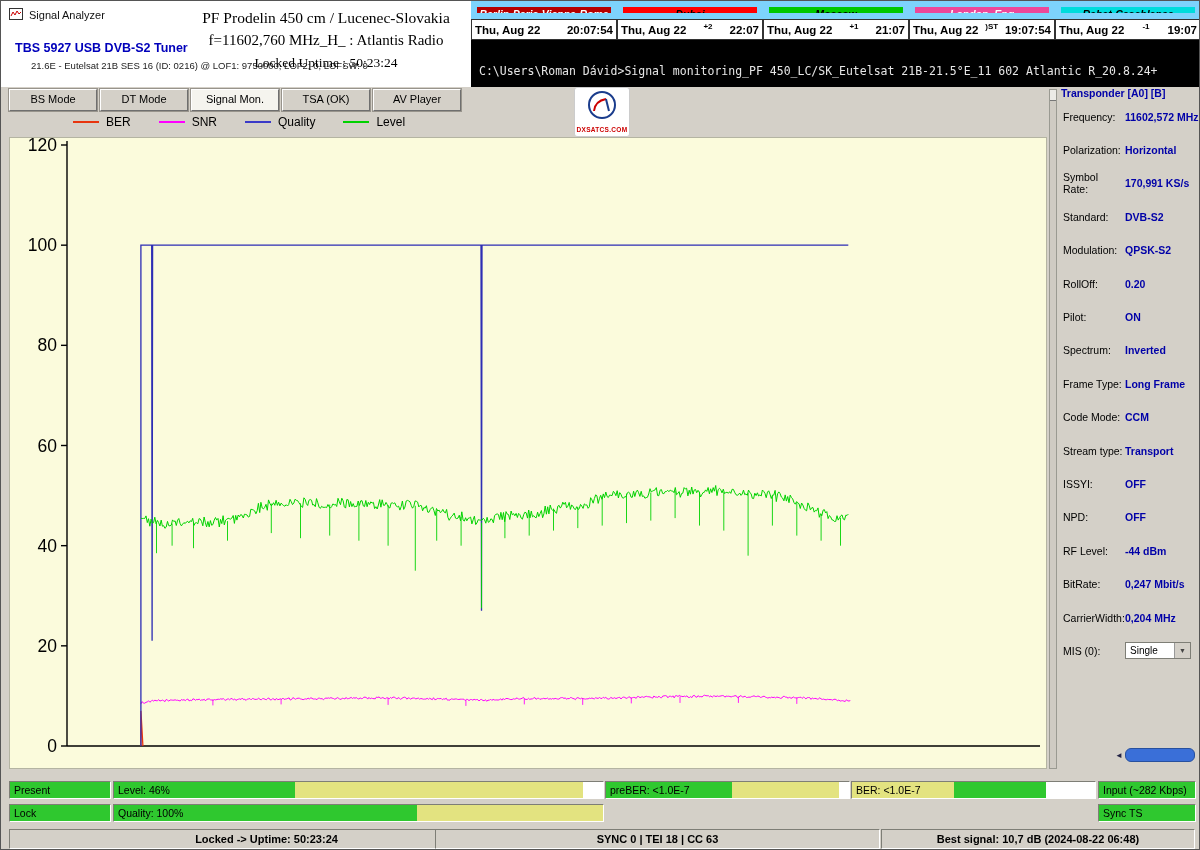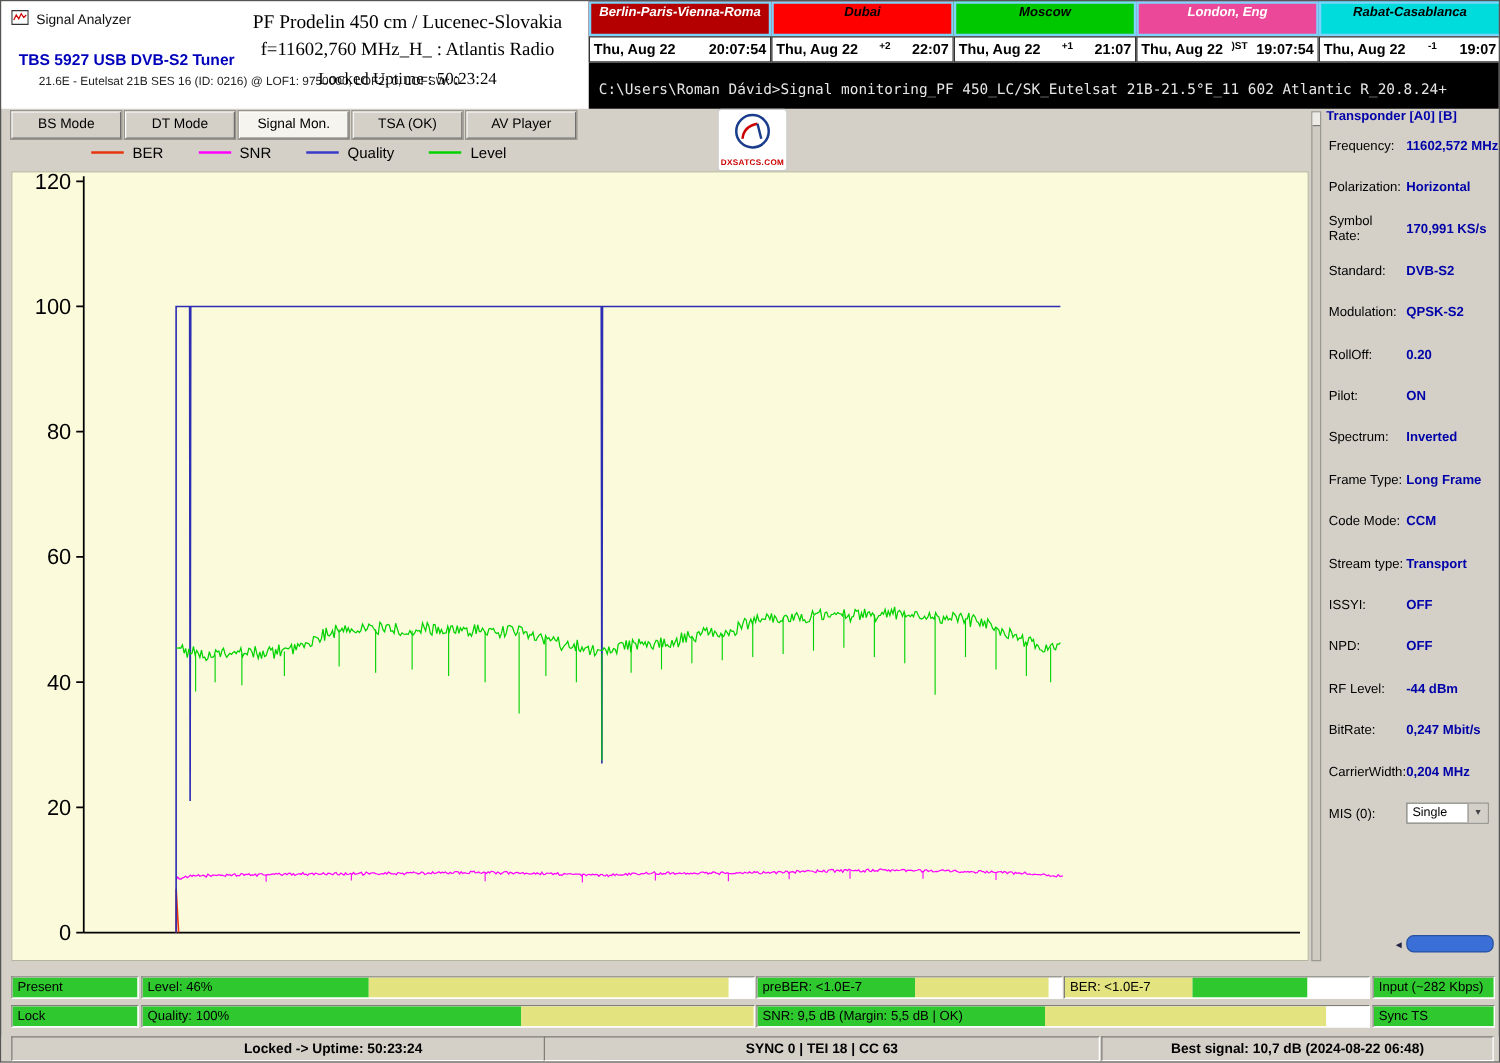--- a/index.html
+++ b/index.html
@@ -13,22 +13,22 @@
   .tuner-details{position:absolute;left:30px;top:59px;font-size:9.5px;color:#222;}
   .center-head{position:absolute;left:170px;top:8px;width:310px;text-align:center;
     font-family:"Liberation Serif",serif;color:#000;}
   .ch-1{font-size:15.5px;}
   .ch-2{font-size:15px;margin-top:5px;}
   .ch-3{font-size:13.5px;margin-top:6px;}
   
   .clock-panel{position:absolute;left:470px;top:0;width:730px;height:86px;background:#000;}
   .clock-cols{display:flex;height:38px;}
   .clock-col{width:146px;box-sizing:border-box;}
-  .clock-city{height:28px;line-height:15px;text-align:center;font-size:10.5px;font-weight:bold;
-    font-style:italic;border:2px solid #7dd3fc;box-sizing:border-box;white-space:nowrap;overflow:hidden;}
+  .clock-city{height:18px;line-height:15px;text-align:center;font-size:10.5px;font-weight:bold;
+    font-style:italic;border:6px solid #7dd3fc;box-sizing:border-box;white-space:nowrap;overflow:hidden;}
   .clock-time{height:21px;background:#fff;border:1px solid #333;box-sizing:border-box;
     display:flex;align-items:center;justify-content:space-between;padding:0 3px;
     font-size:11.5px;font-weight:bold;color:#000;white-space:nowrap;}
   .off{font-size:8px;margin:-6px 1px 0 1px;}
   .console-line{position:absolute;left:8px;top:63px;width:716px;
     font-family:"DejaVu Sans Mono",monospace;font-size:11.5px;color:#e6e6e6;
     white-space:nowrap;overflow:hidden;}
   
   .logo{position:absolute;left:573px;top:86px;width:56px;height:50px;background:#fff;
     border:1px solid #ccc;border-radius:3px;text-align:center;z-index:6;padding-top:2px;box-sizing:border-box;}
@@ -364,26 +364,20 @@
   <div class="bars" id="bars-row2">
       <div class="bar" style="left: 8px; width: 100px;">
         <div class="bar-seg" style="left: 0%; width: 100%; background: rgb(47, 200, 47);"></div>
         <span class="bar-label">Lock</span>
       </div>
       <div class="bar" style="left: 112px; width: 489px;">
         <div class="bar-seg" style="left: 0%; width: 62%; background: rgb(47, 200, 47);"></div>
         <div class="bar-seg" style="left: 62%; width: 38%; background: rgb(227, 227, 128);"></div>
         <span class="bar-label">Quality: 100%</span>
       </div>
-      <div class="bar" style="left: 604px; width: 489px;">
-        <div class="bar-seg" style="left: 0%; width: 47%; background: rgb(47, 200, 47);"></div>
-        <div class="bar-seg" style="left: 47%; width: 46%; background: rgb(227, 227, 128);"></div>
-        <div class="bar-seg" style="left: 93%; width: 7%; background: rgb(255, 255, 255);"></div>
-        <span class="bar-label">SNR: 9,5 dB (Margin: 5,5 dB | OK)</span>
-      </div>
       <div class="bar" style="left: 1097px; width: 96px;">
         <div class="bar-seg" style="left: 0%; width: 100%; background: rgb(47, 200, 47);"></div>
         <span class="bar-label">Sync TS</span>
       </div>
     </div>
 
   <div id="footer">
       <div class="foot-cell" style="left: 8px; width: 423px; padding-left: 45px;">Locked -&gt; Uptime: 50:23:24</div>
       <div class="foot-cell" style="left: 434px; width: 443px;">SYNC 0 | TEI 18 | CC 63</div>
       <div class="foot-cell" style="left: 880px; width: 312px;">Best signal: 10,7 dB (2024-08-22 06:48)</div>

